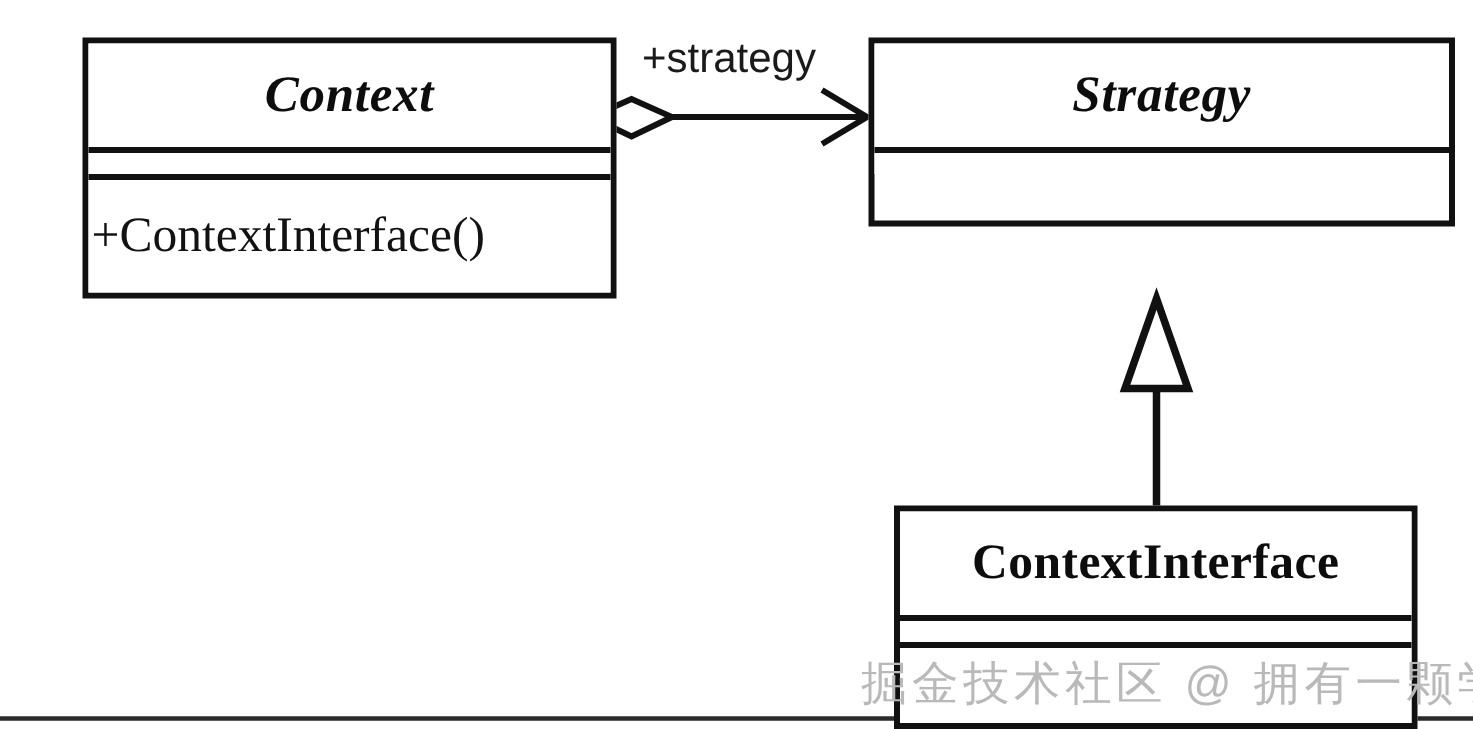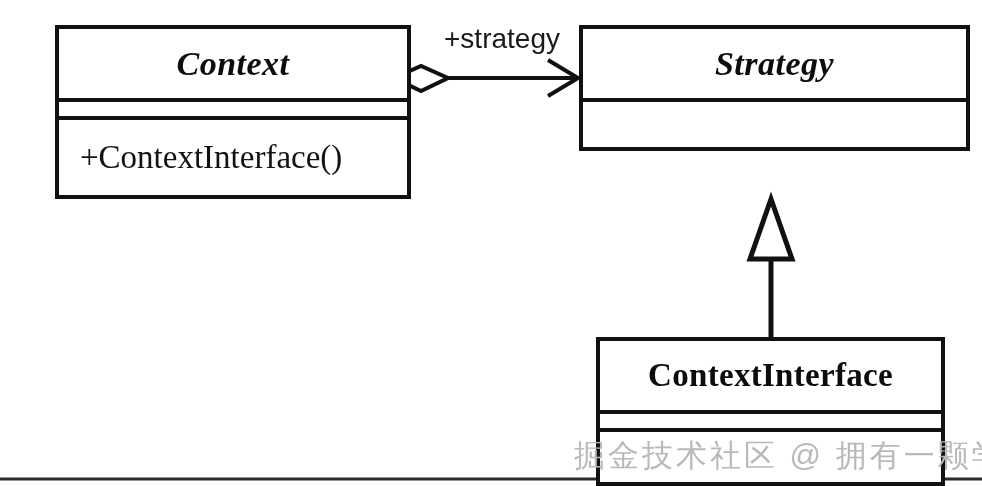--- a/index.html
+++ b/index.html
@@ -37,21 +37,21 @@
     background: #ffffff;
     display: flex;
     align-items: center;
     overflow: hidden;
   }
   .compartment.name-c {
     justify-content: center;
   }
   .compartment.ops-c {
     justify-content: flex-start;
-    padding-left: 21px;
+    padding-left: 2px;
   }
   .divider-top {
     border-top: 4px solid #111111;
   }
   .class-name {
     font-family: "Liberation Serif", serif;
     font-weight: bold;
     font-style: italic;
     font-size: 34px;
     color: #0d0d0d;
@@ -70,21 +70,20 @@
     line-height: 1;
     white-space: nowrap;
   }
   .edge-label {
     position: absolute;
     font-family: "Liberation Sans", sans-serif;
     font-size: 28px;
     color: #1a1a1a;
     white-space: nowrap;
     line-height: 1;
-    margin-left: 16px;
   }
   .watermark {
     position: absolute;
     font-family: "Liberation Sans", sans-serif;
     font-size: 31px;
     color: #b9b9b9;
     white-space: nowrap;
     letter-spacing: 3px;
     line-height: 1;
     pointer-events: none;

